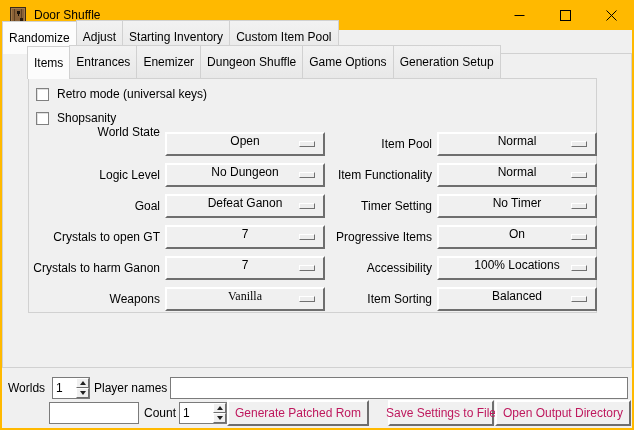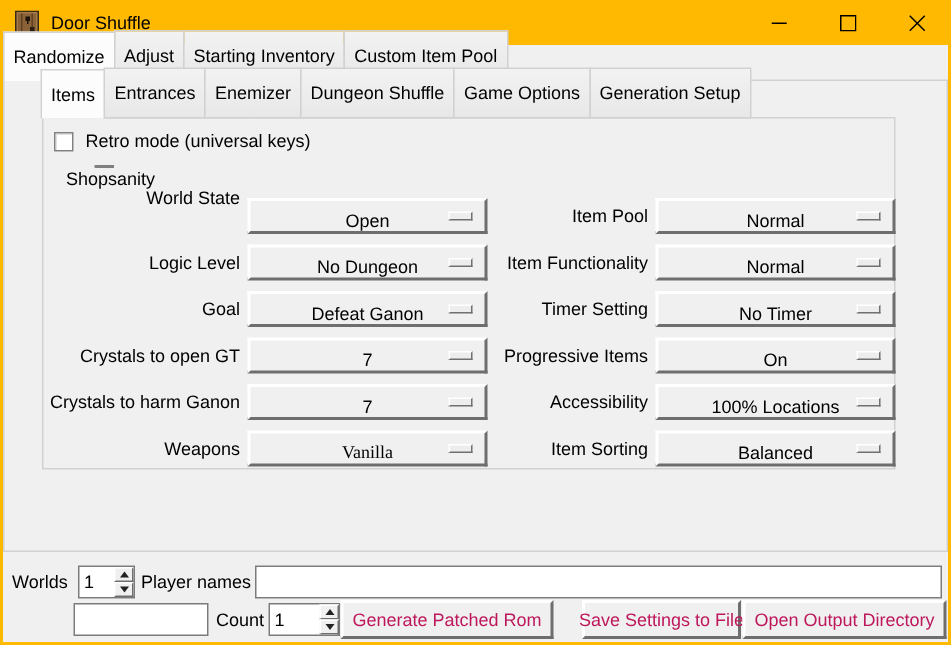--- a/index.html
+++ b/index.html
@@ -32,21 +32,21 @@
   
   .cbrow { position:absolute; left:34px; display:flex; align-items:center; height:16px; z-index:2; }
   .cb { width:13px; height:13px; background:#fff; border:1px solid #808080;
         box-shadow:inset 1px 1px 0 rgba(0,0,0,0.12); }
   .cbrow span.lbl { margin-left:8px; }
   
   .optlabel { position:absolute; height:24px; line-height:24px; text-align:right; z-index:2; white-space:nowrap; }
   .menubtn {
     position:absolute; width:160px; height:24px; z-index:2;
     background:#f0f0f0; border:2px solid; border-color:#ffffff #6e6e6e #6e6e6e #ffffff;
-    display:flex; align-items:flex-end; justify-content:center;
+    display:flex; align-items:flex-start; justify-content:center;
   }
   .menubtn .val { width:100%; text-align:center; }
   .indic { position:absolute; right:8px; top:7px; width:16px; height:6px;
            background:#ededed; border:1px solid; border-color:#fff #707070 #707070 #fff; }
   
   .flabel { position:absolute; height:22px; line-height:22px; white-space:nowrap; }
   .entry { position:absolute; height:22px; background:#fff; border:1px solid #7b7b7b;
            font:12px "Liberation Sans", sans-serif; padding:0 3px; color:#000; }
   .spin { position:absolute; height:22px; background:#fff; border:1px solid #7b7b7b; }
   .spin input { position:absolute; left:0; top:0; width:calc(100% - 14px); height:20px; border:none;
@@ -119,21 +119,21 @@
       <div class="tab">Enemizer</div>
       <div class="tab">Dungeon Shuffle</div>
       <div class="tab">Game Options</div>
       <div class="tab">Generation Setup</div>
     </div>
 
     <div class="cbrow" style="top:56px;">
       <div class="cb"></div>
       <span class="lbl">Retro mode (universal keys)</span>
     </div>
-    <div class="cbrow" style="top:80px;flex-direction:column;">
+    <div class="cbrow" style="top:80px;">
       <div class="cb"></div>
       <span class="lbl">Shopsanity</span>
     </div>
 
     <div class="optlabel" style="left:18px; width:140px; top:90px;">World State</div>
     <div class="menubtn" style="left:163px; top:102px;">
       <span class="val">Open</span>
       <span class="indic"></span>
     </div>
     <div class="optlabel" style="left:18px; width:140px; top:133px;">Logic Level</div>

